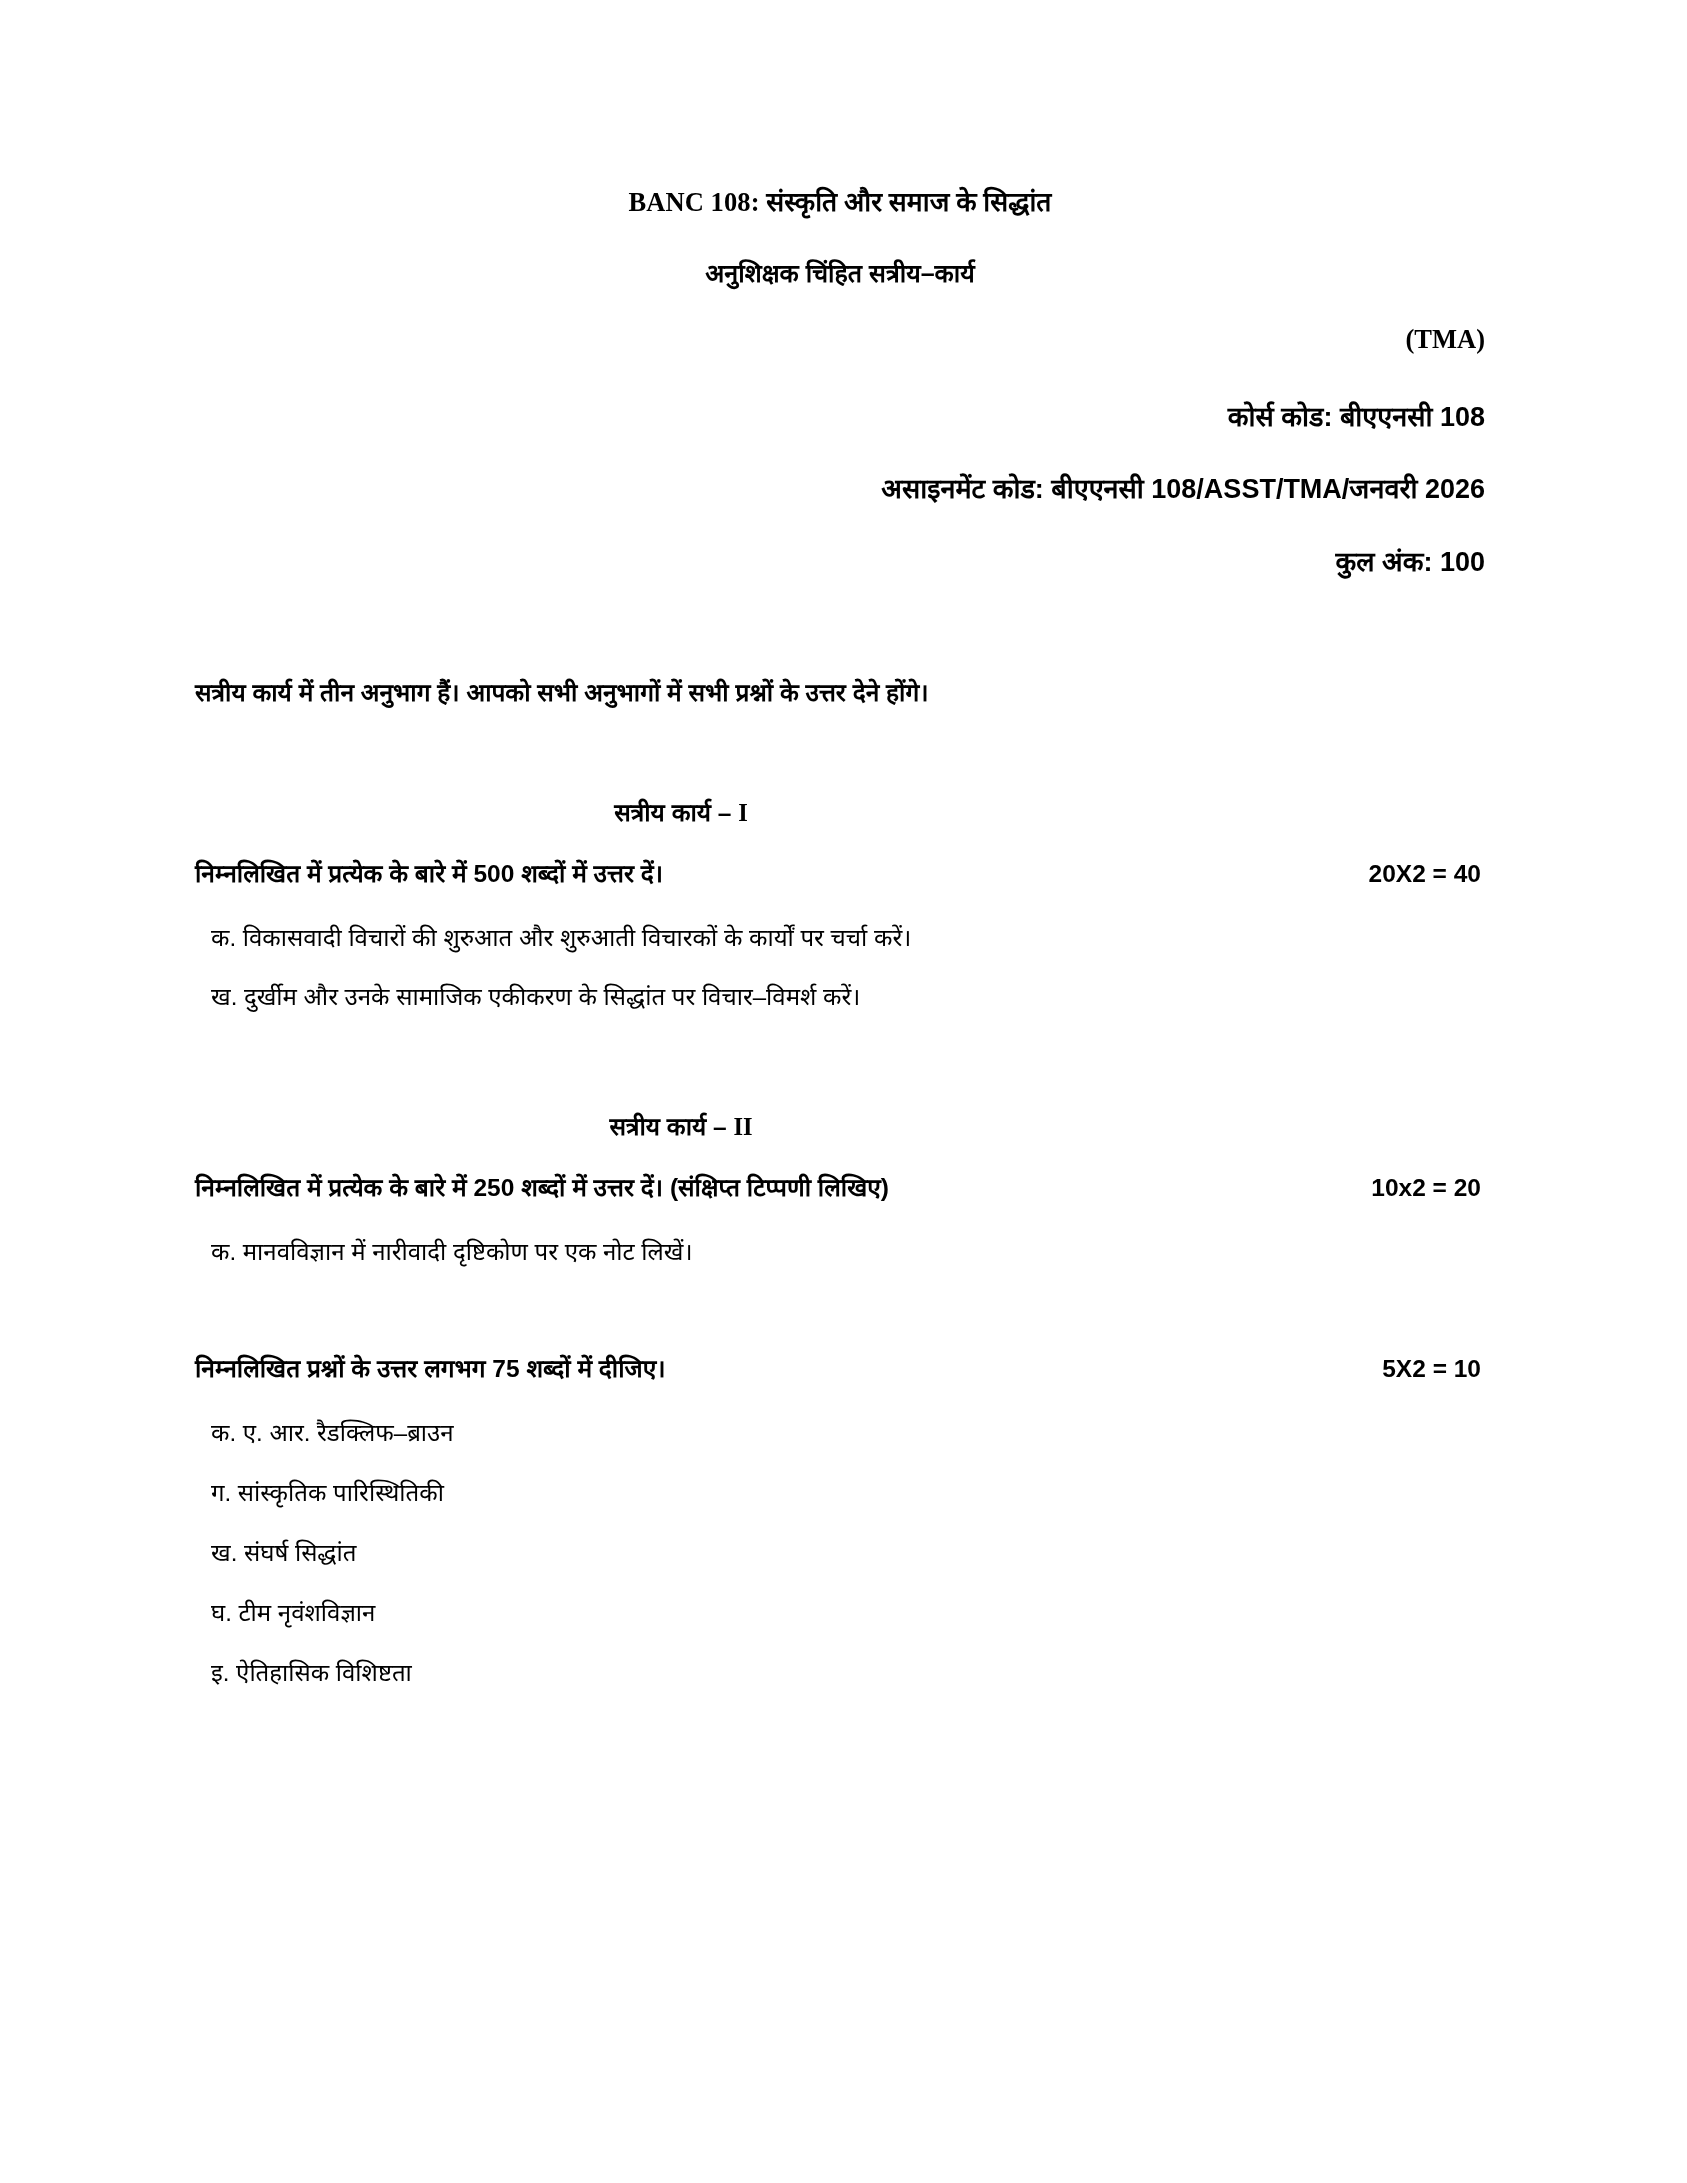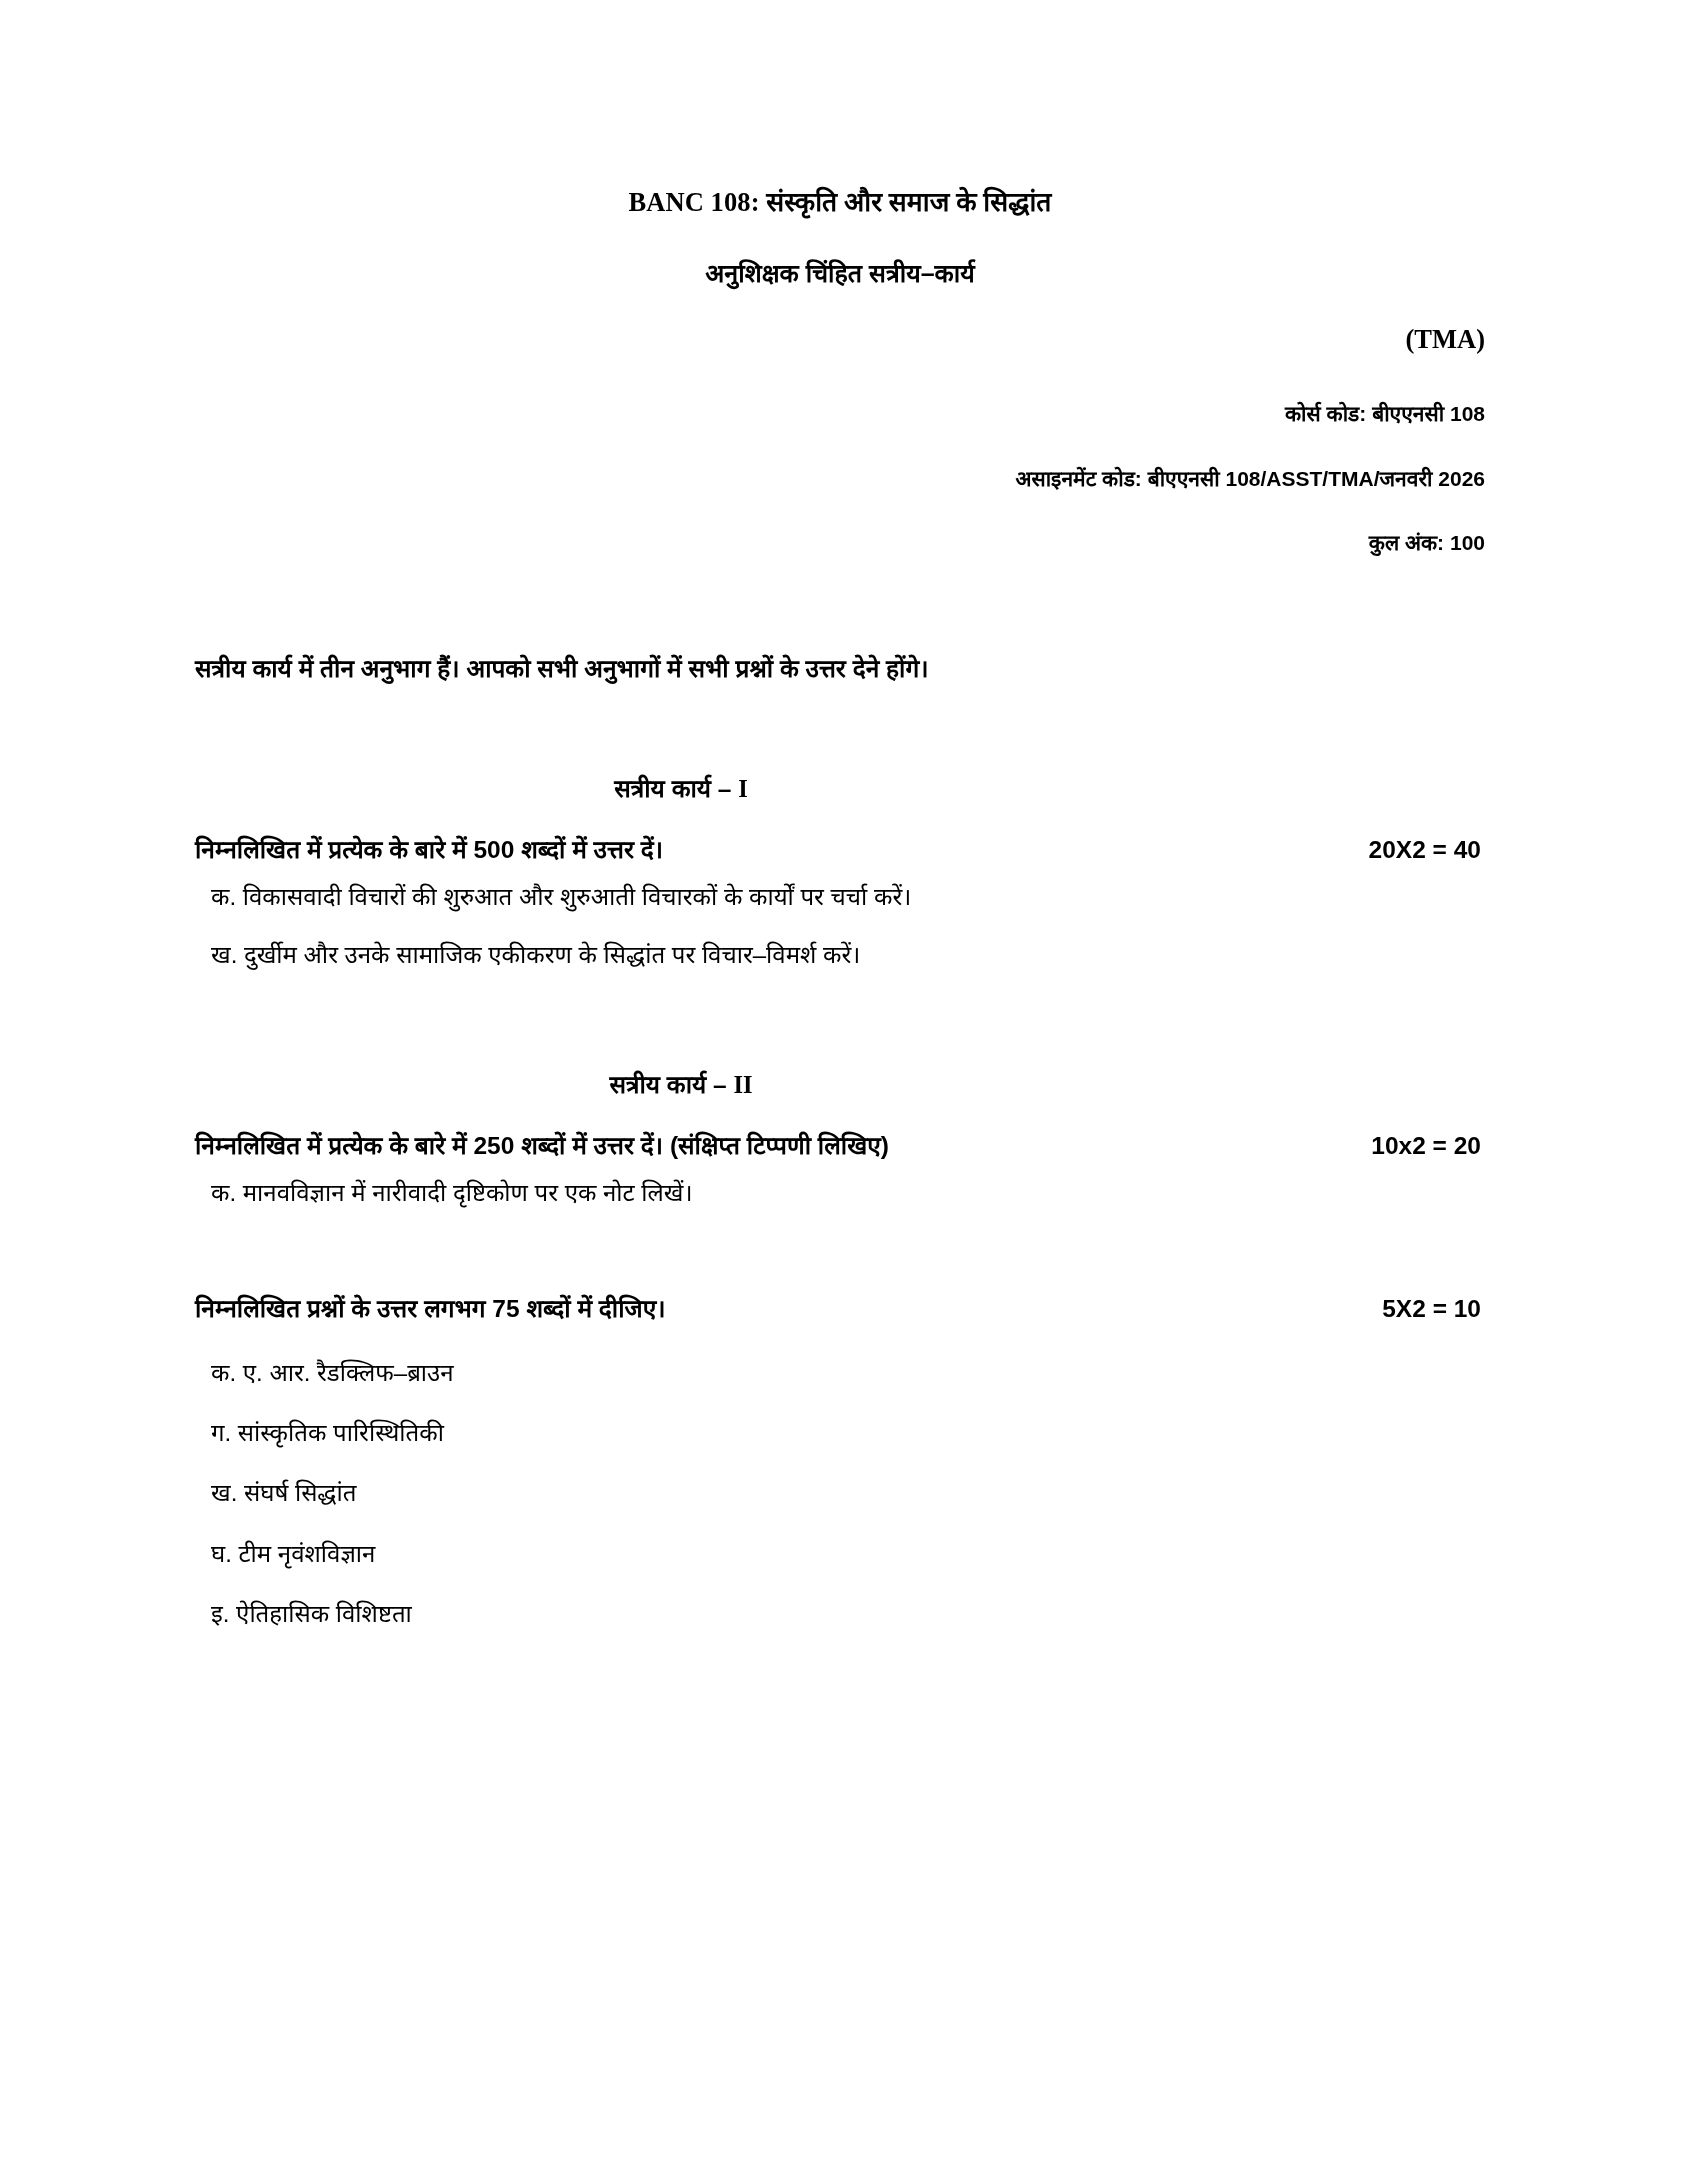--- a/index.html
+++ b/index.html
@@ -60,21 +60,21 @@
     font-size: 26.5px;
     line-height: 1.3;
     margin-top: 32px;
   }
 
   
   .meta-line {
     text-align: right;
     font-family: "Liberation Sans", "DejaVu Sans", sans-serif;
     font-weight: bold;
-    font-size: 21px;
+    font-size: 27px;
     line-height: 1.3;
   }
   .meta-course  { margin-top: 44px; }
   .meta-assign  { margin-top: 37px; }
   .meta-marks   { margin-top: 37px; }
 
   
   .instruction {
     font-family: "Liberation Sans", "DejaVu Sans", sans-serif;
     font-weight: bold;
@@ -128,21 +128,21 @@
 
   
   .qitem {
     font-family: "Liberation Sans", "DejaVu Sans", sans-serif;
     font-weight: normal;
     font-size: 24px;
     line-height: 1.3;
     margin-top: 27px;
     padding-left: 16px;
   }
-  .qitem.first { margin-top: 15px; }
+  .qitem.first { margin-top: 33px; }
 
   .shortlist .qitem {
     margin-top: 29px;
   }
   .shortlist .qitem.first {
     margin-top: 32px;
   }
 </style>
 </head>
 <body>

